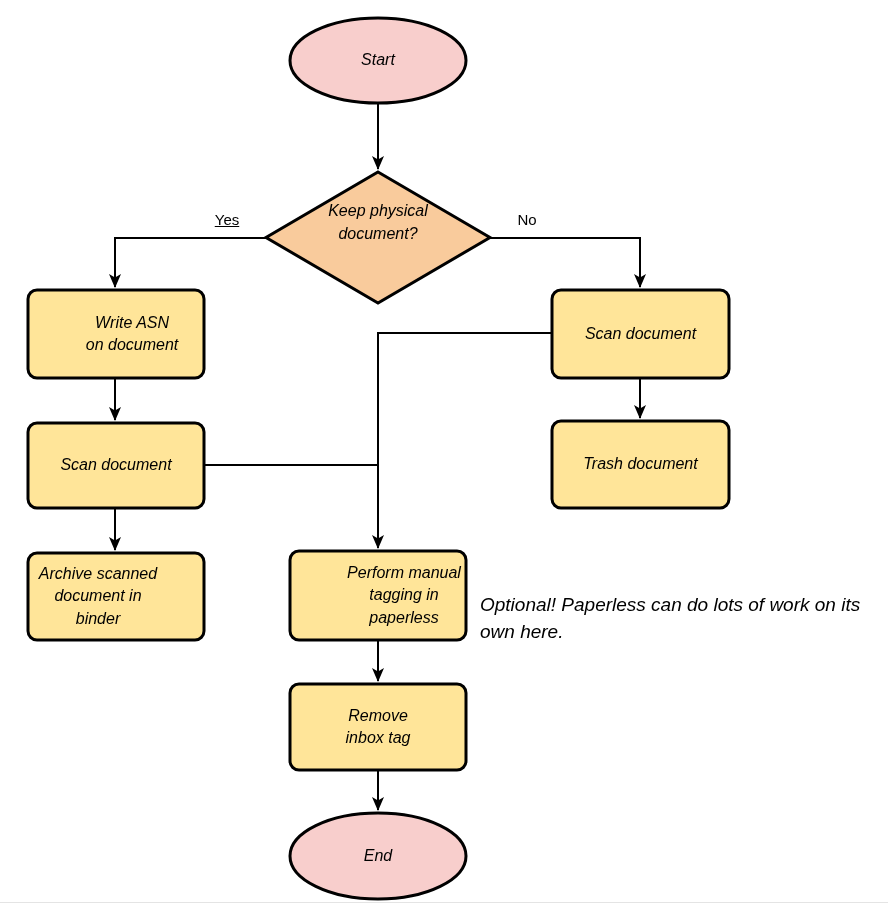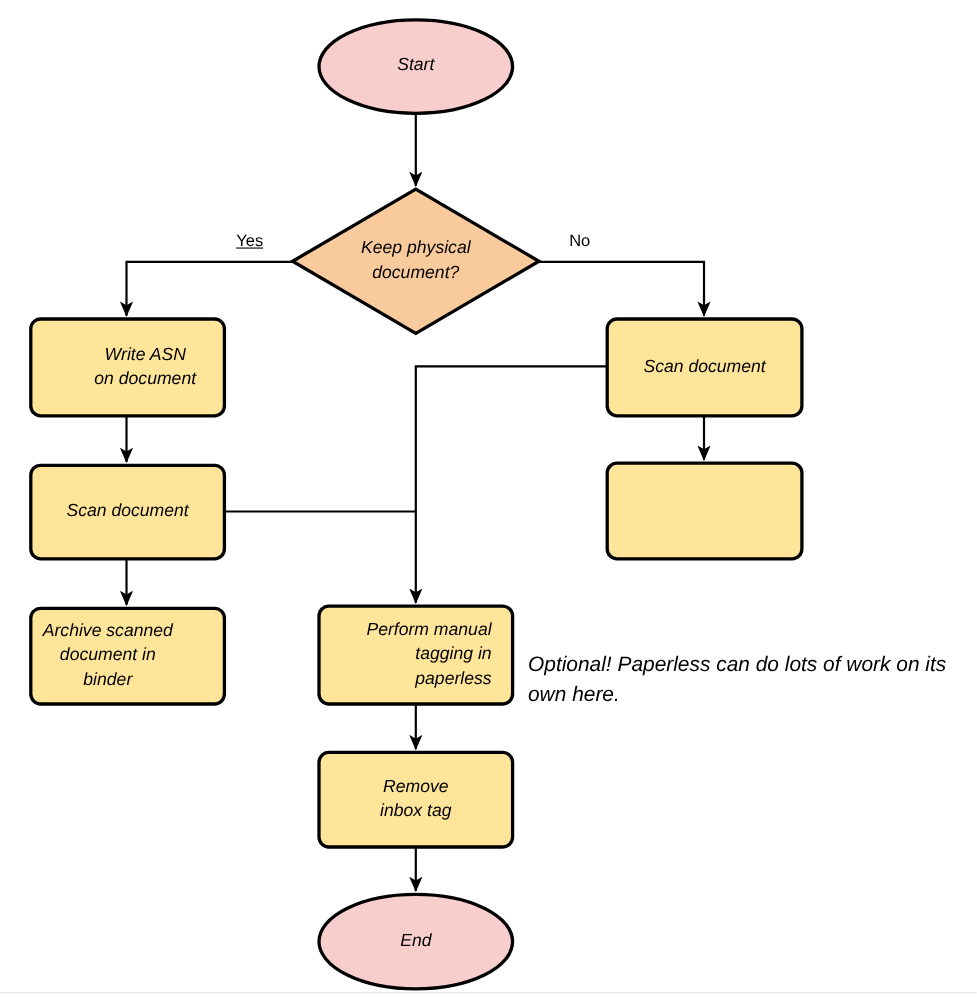--- a/index.html
+++ b/index.html
@@ -71,30 +71,31 @@
     <rect class="shape process" x="28" y="423" width="176" height="85" rx="9"></rect>
     <rect class="shape process" x="28" y="553" width="176" height="87" rx="9"></rect>
     <rect class="shape process" x="552" y="290" width="177" height="88" rx="9"></rect>
     <rect class="shape process" x="552" y="421" width="177" height="87" rx="9"></rect>
     <rect class="shape process" x="290" y="551" width="176" height="89" rx="9"></rect>
     <rect class="shape process" x="290" y="684" width="176" height="86" rx="9"></rect>
     <ellipse class="shape terminator" cx="378" cy="856" rx="88" ry="43"></ellipse>
   </svg>
 
   <div class="node-label" style="left:290px;top:18px;width:176px;height:85px;">Start</div>
-  <div class="node-label" style="left:288px;top:195px;width:180px;height:85px;">Keep physical
+  <div class="node-label" style="left:288px;top:180px;width:180px;height:85px;">Keep physical
 document?</div>
   <div class="node-label" style="left:28px;top:290px;width:208px;height:88px;">Write ASN
 on document</div>
   <div class="node-label" style="left:28px;top:423px;width:176px;height:85px;">Scan document</div>
   <div class="node-label" style="left:28px;top:553px;width:140px;height:87px;border-radius:32px;">Archive scanned
 document in
 binder</div>
   <div class="node-label" style="left:552px;top:290px;width:177px;height:88px;">Scan document</div>
-  <div class="node-label" style="left:288px;top:551px;width:204px;height:89px;text-align:right;">Perform manual
+  <div class="node-label" style="left:552px;top:421px;width:177px;height:87px;">Trash document</div>
+  <div class="node-label" style="left:302px;top:551px;width:204px;height:89px;">Perform manual
 tagging in
 paperless</div>
   <div class="node-label" style="left:290px;top:684px;width:176px;height:86px;">Remove
 inbox tag</div>
   <div class="node-label" style="left:290px;top:813px;width:176px;height:86px;">End</div>
 
   <div class="edge-label" style="left:195px;top:207px;width:64px;height:26px;text-decoration:underline;">Yes</div>
   <div class="edge-label" style="left:495px;top:207px;width:64px;height:26px;">No</div>
 
   <div class="annotation">Optional! Paperless can do lots of work on its own here.</div>

